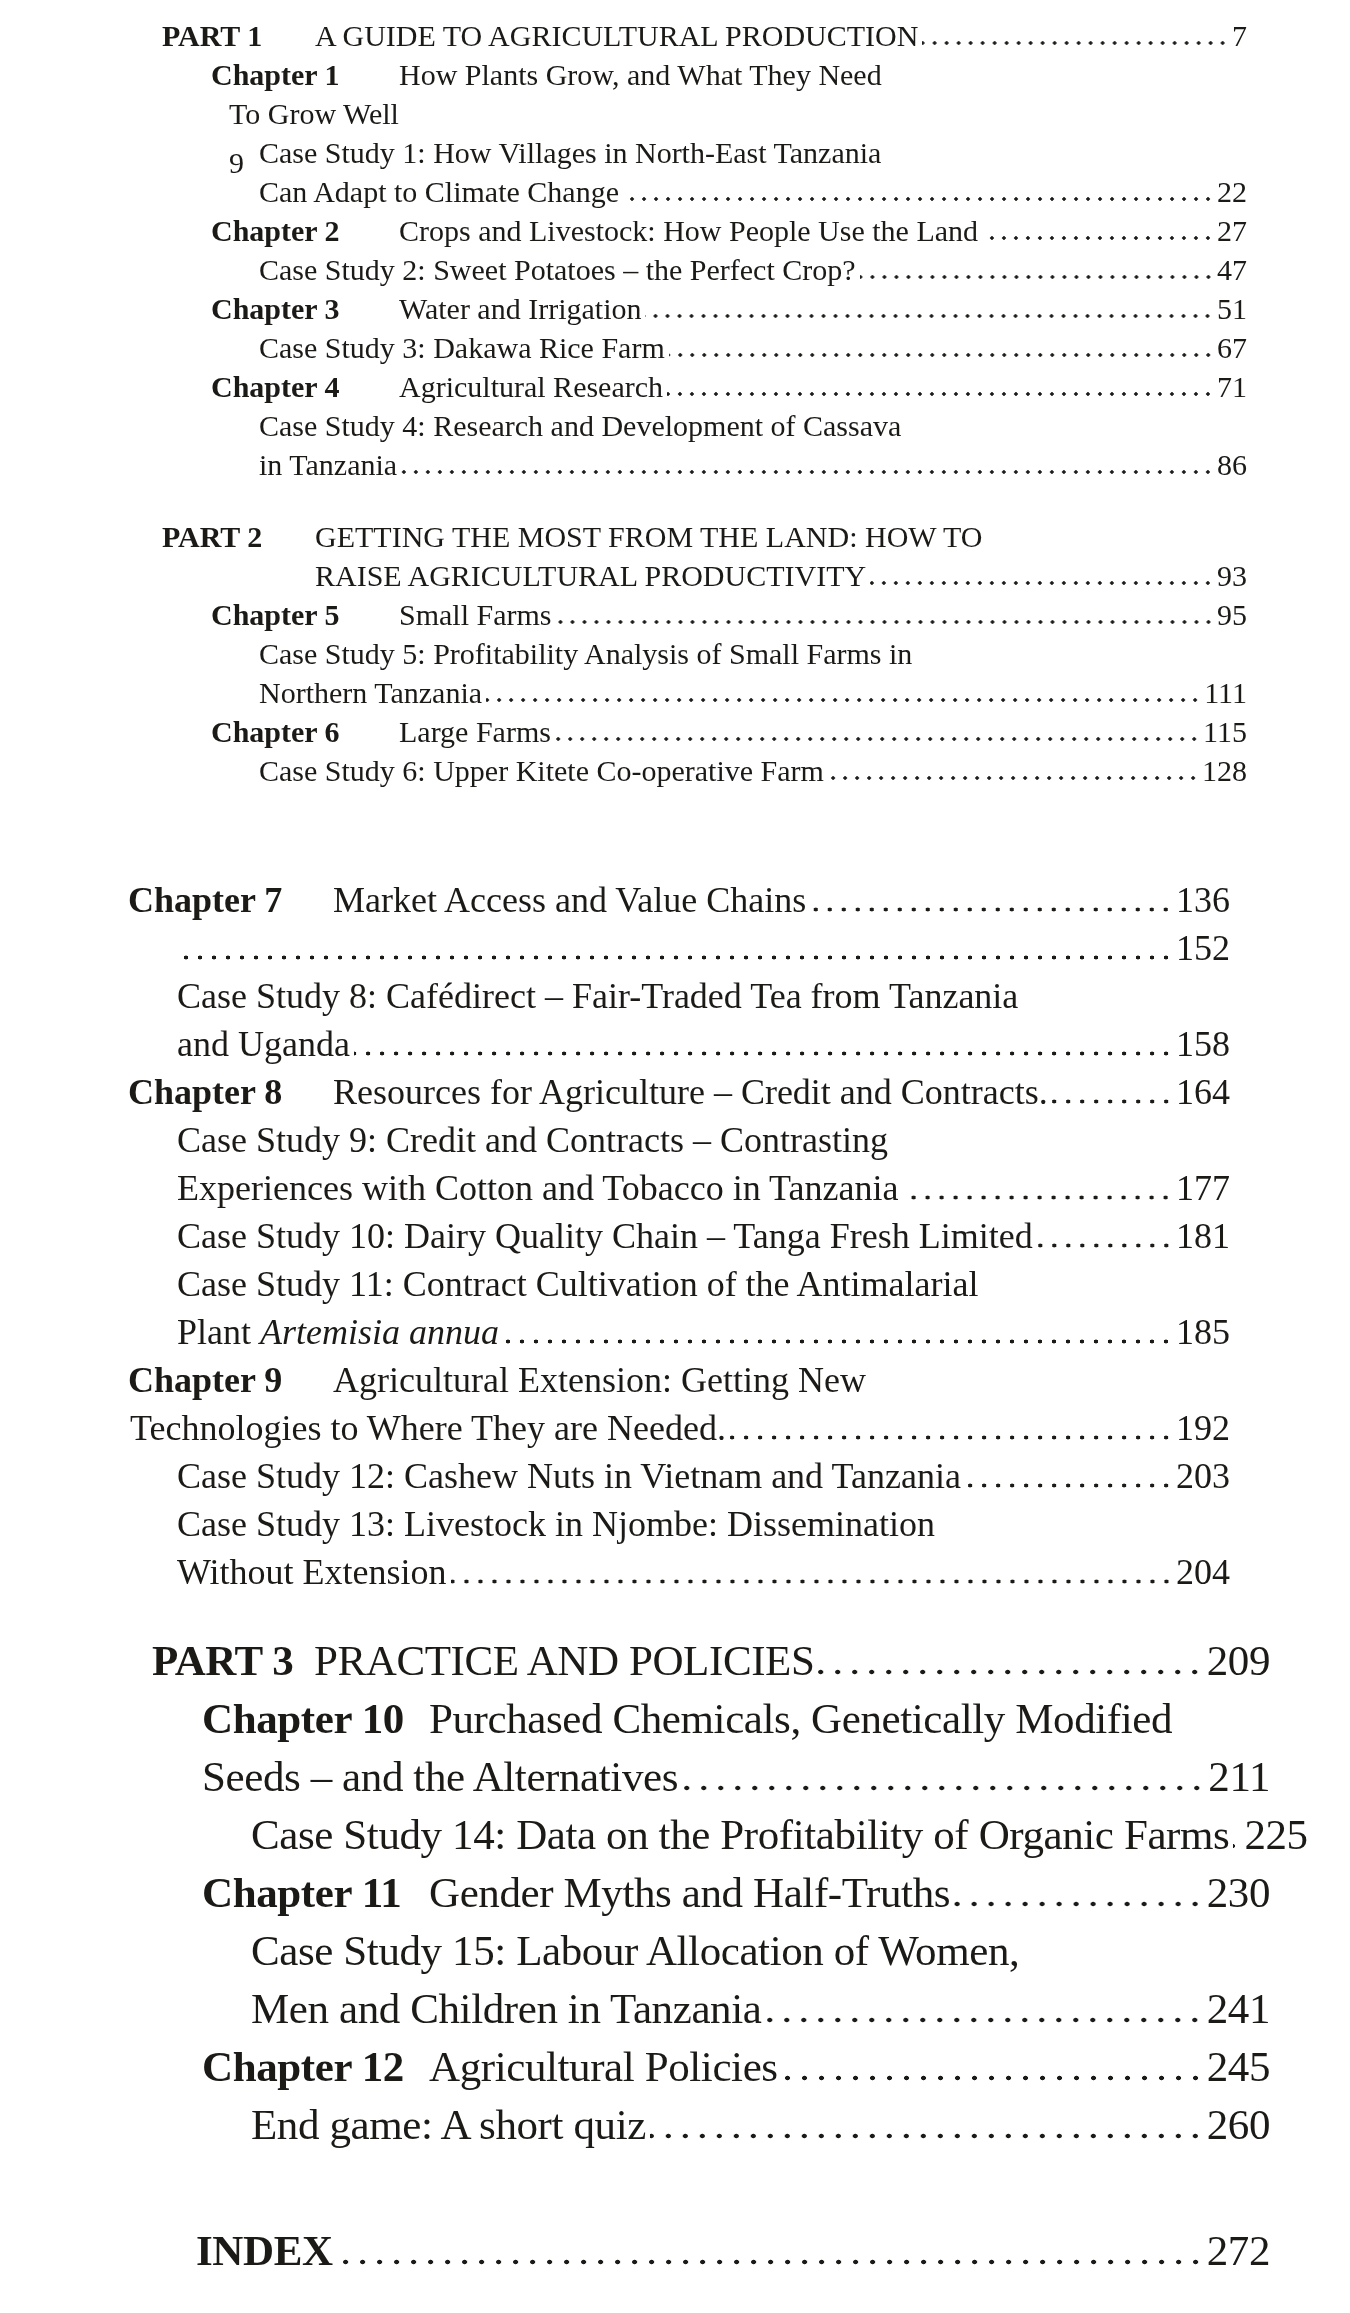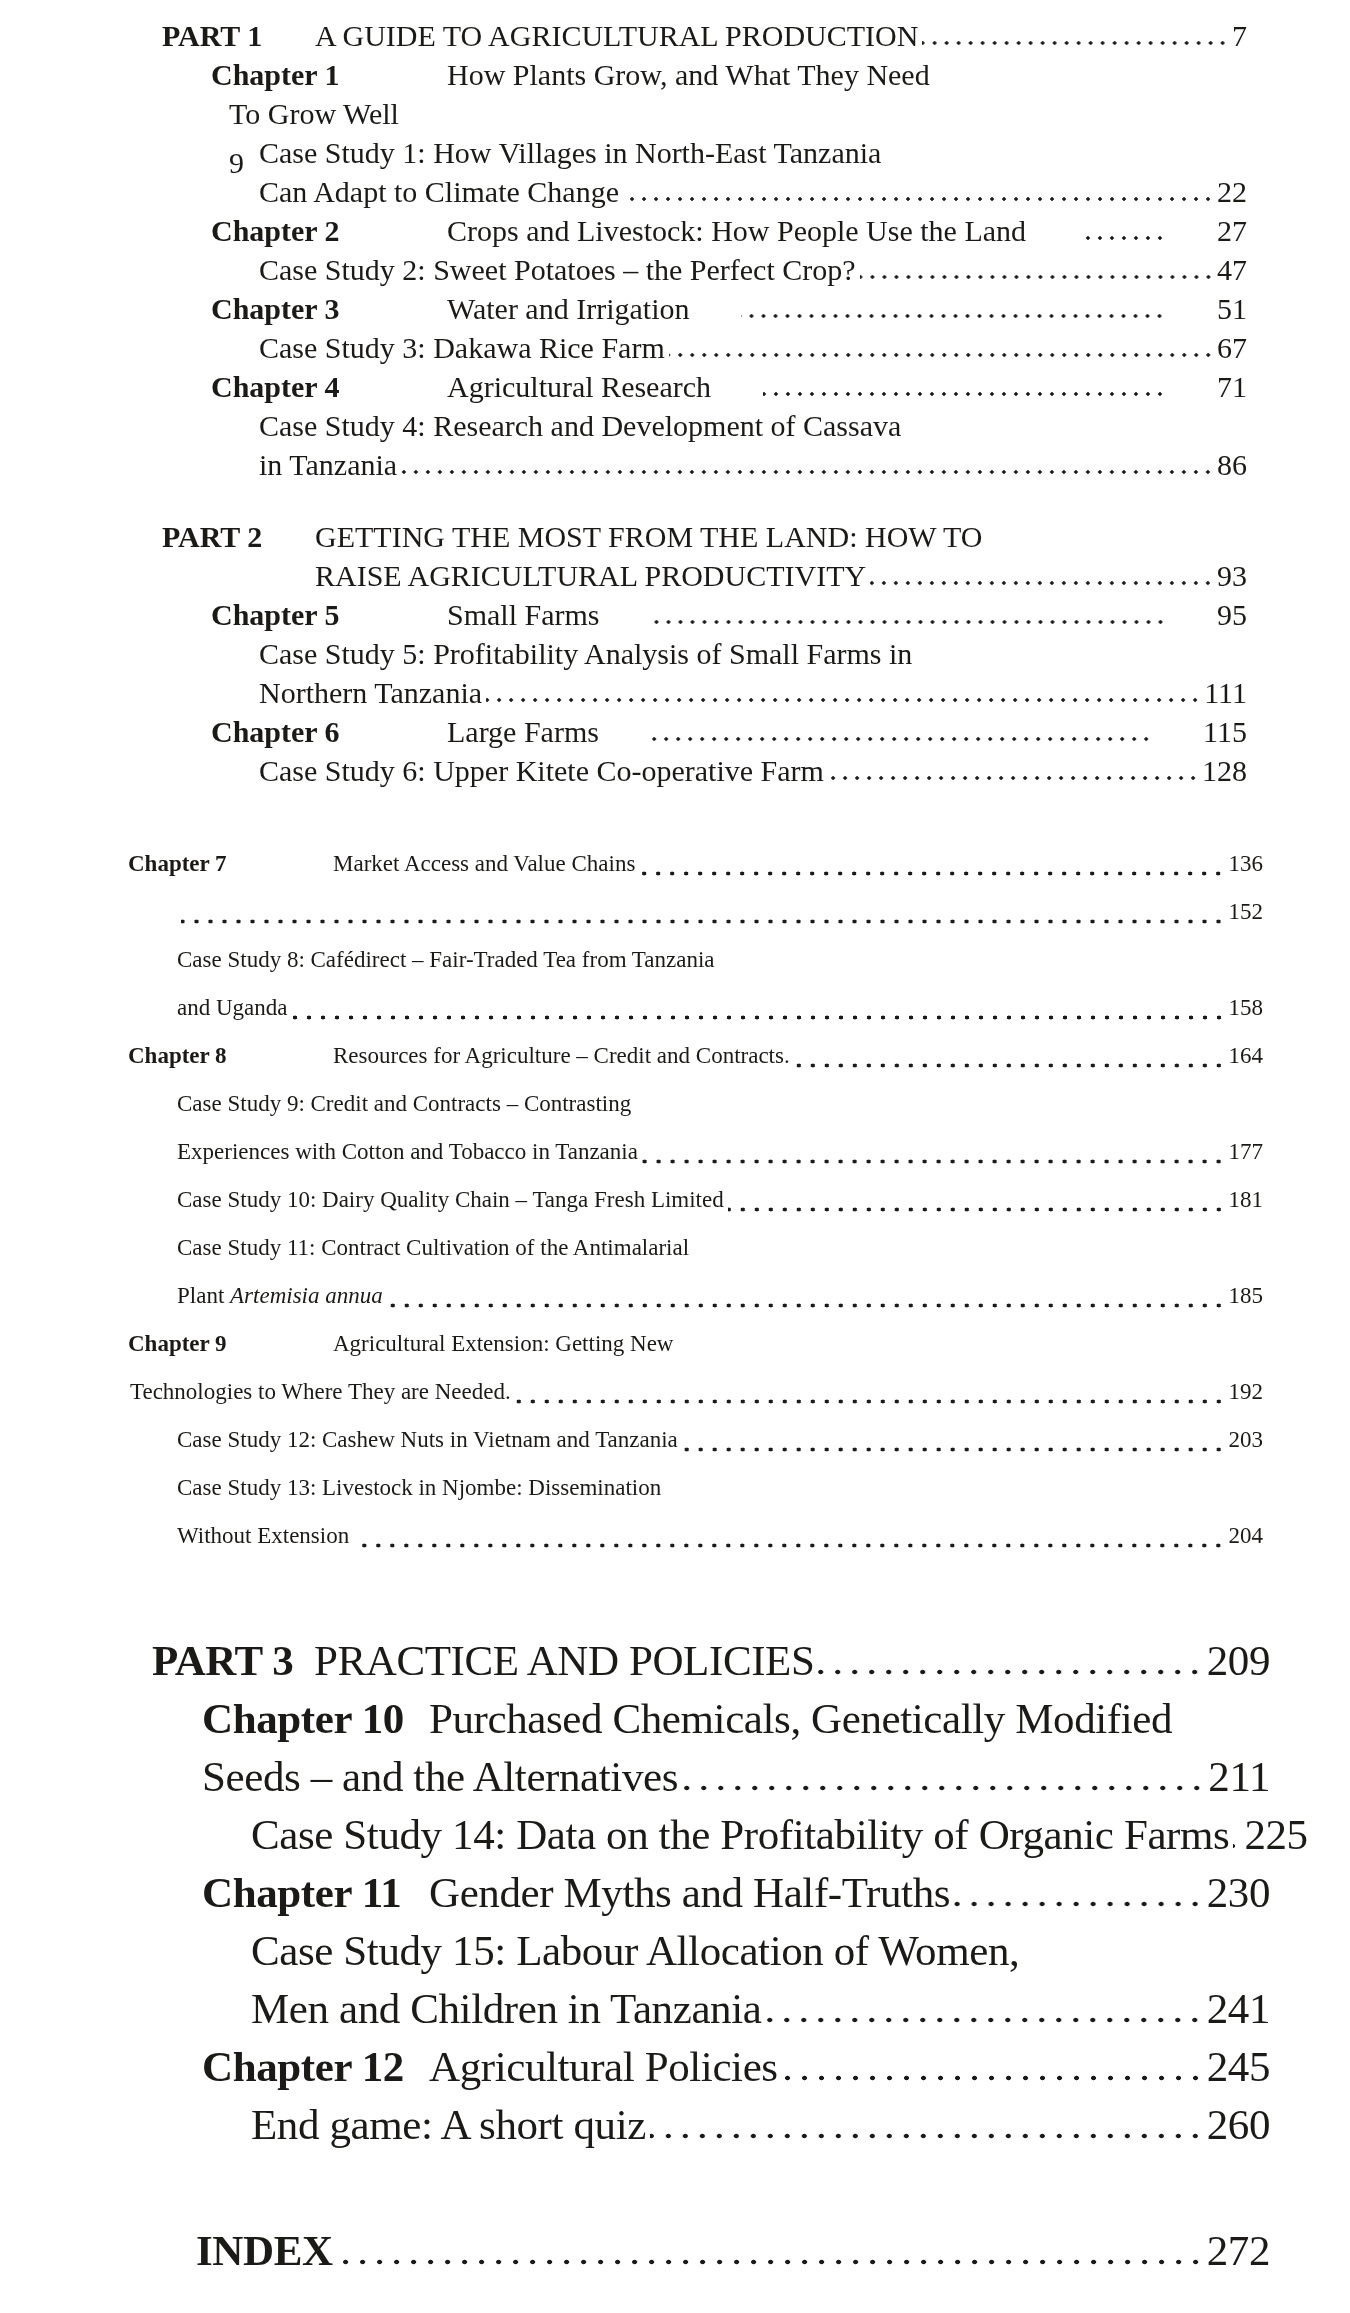--- a/index.html
+++ b/index.html
@@ -23,28 +23,28 @@
   
   .sec1{top:16px;padding-right:103px;font-size:30px;}
   .sec1 .row{height:39px;}
   .sec1 .t,.sec1 .lbl,.sec1 .pg{line-height:39px;}
   .sec1 .leader{height:4px;margin-bottom:10px;
     background-image:radial-gradient(circle,#1b1a17 1.5px,rgba(0,0,0,0) 1.9px);
     background-size:12px 4px;}
   .sec1 .part{padding-left:162px;}
   .sec1 .part .lbl{min-width:153px;}
   .sec1 .part-cont{padding-left:315px;}
-  .sec1 .chapter{padding-left:211px;gap:48px;}
+  .sec1 .chapter{padding-left:211px;}
   .sec1 .chapter .lbl{min-width:188px;}
   .sec1 .chapter-cont{padding-left:228px;flex-direction:column;}
   .sec1 .case,.sec1 .case-cont{padding-left:259px;}
   .sec1 .gap{margin-top:33px;}
 
   
-  .sec2{top:840px;padding-right:87px;font-size:23px;}
+  .sec2{top:876px;padding-right:120px;font-size:36px;}
   .sec2 .row{height:48px;}
   .sec2 .t,.sec2 .lbl,.sec2 .pg{line-height:48px;}
   .sec2 .leader{height:5px;margin-bottom:12px;
     background-image:radial-gradient(circle,#1b1a17 1.8px,rgba(0,0,0,0) 2.2px);
     background-size:14px 5px;}
   .sec2 .chapter{padding-left:128px;}
   .sec2 .chapter .lbl{min-width:205px;}
   .sec2 .chapter-cont{padding-left:130px;}
   .sec2 .case,.sec2 .case-cont{padding-left:177px;}
 

